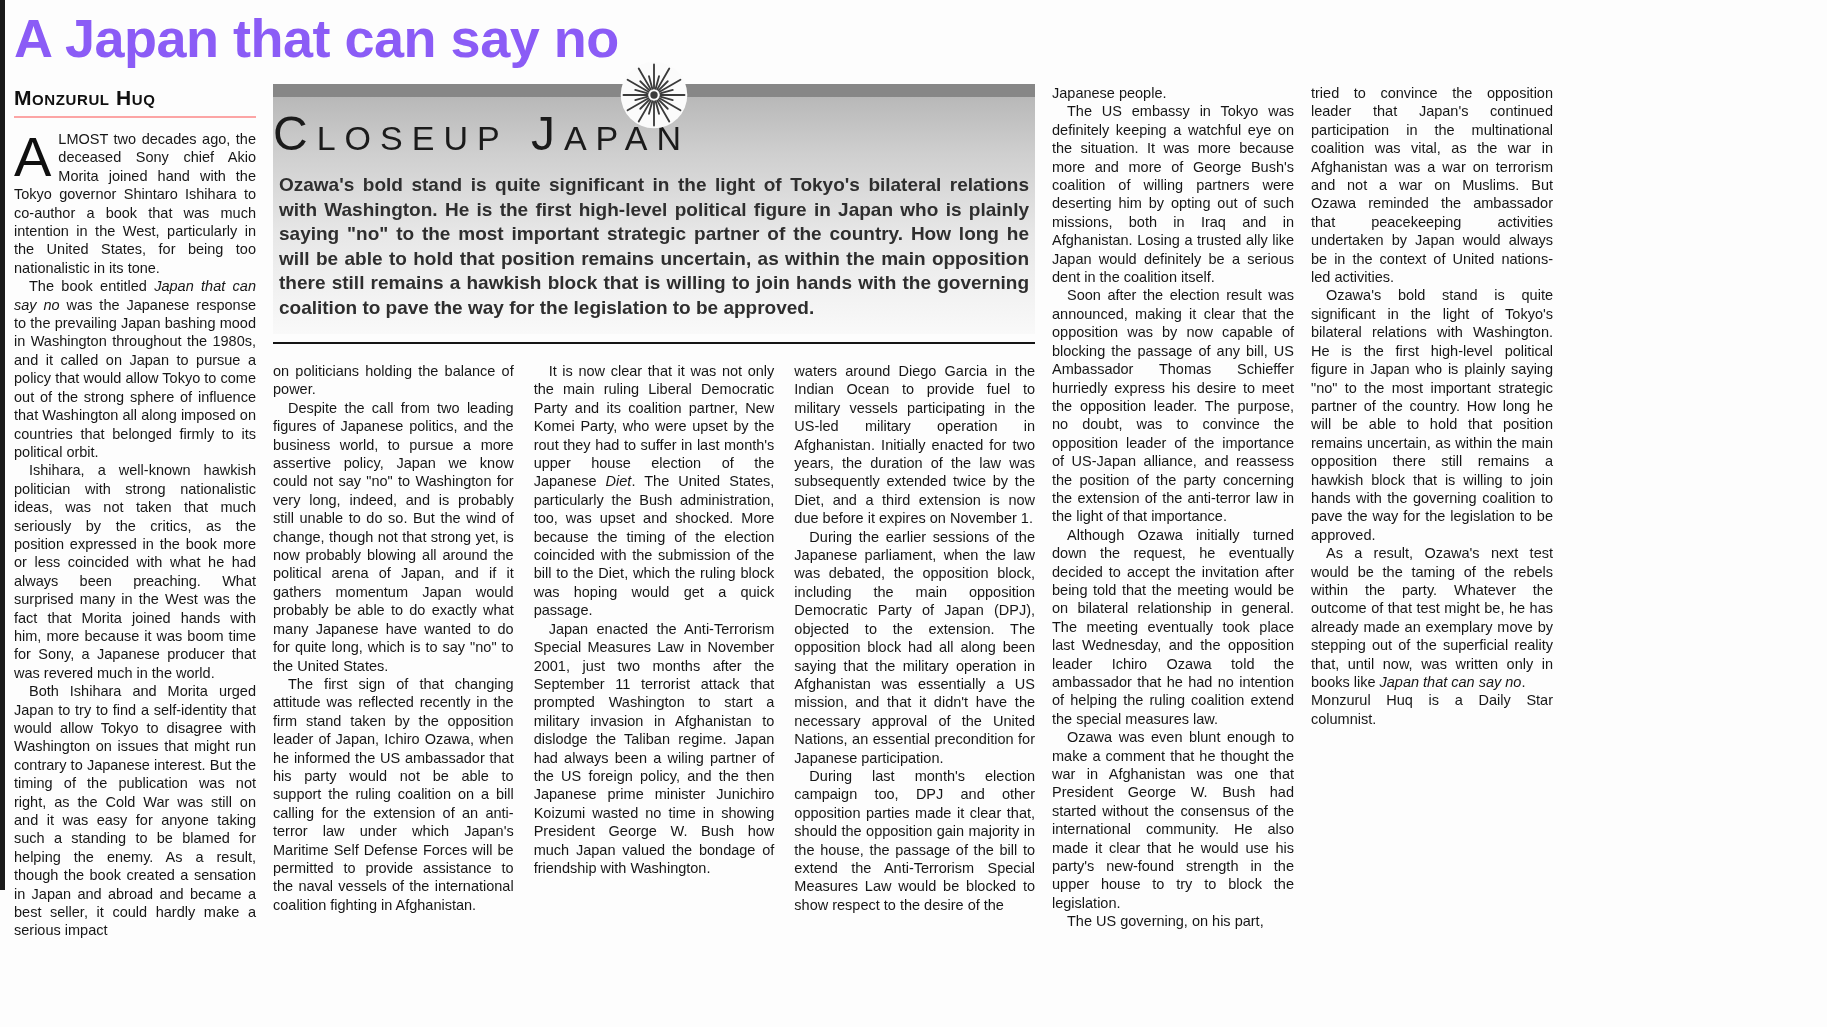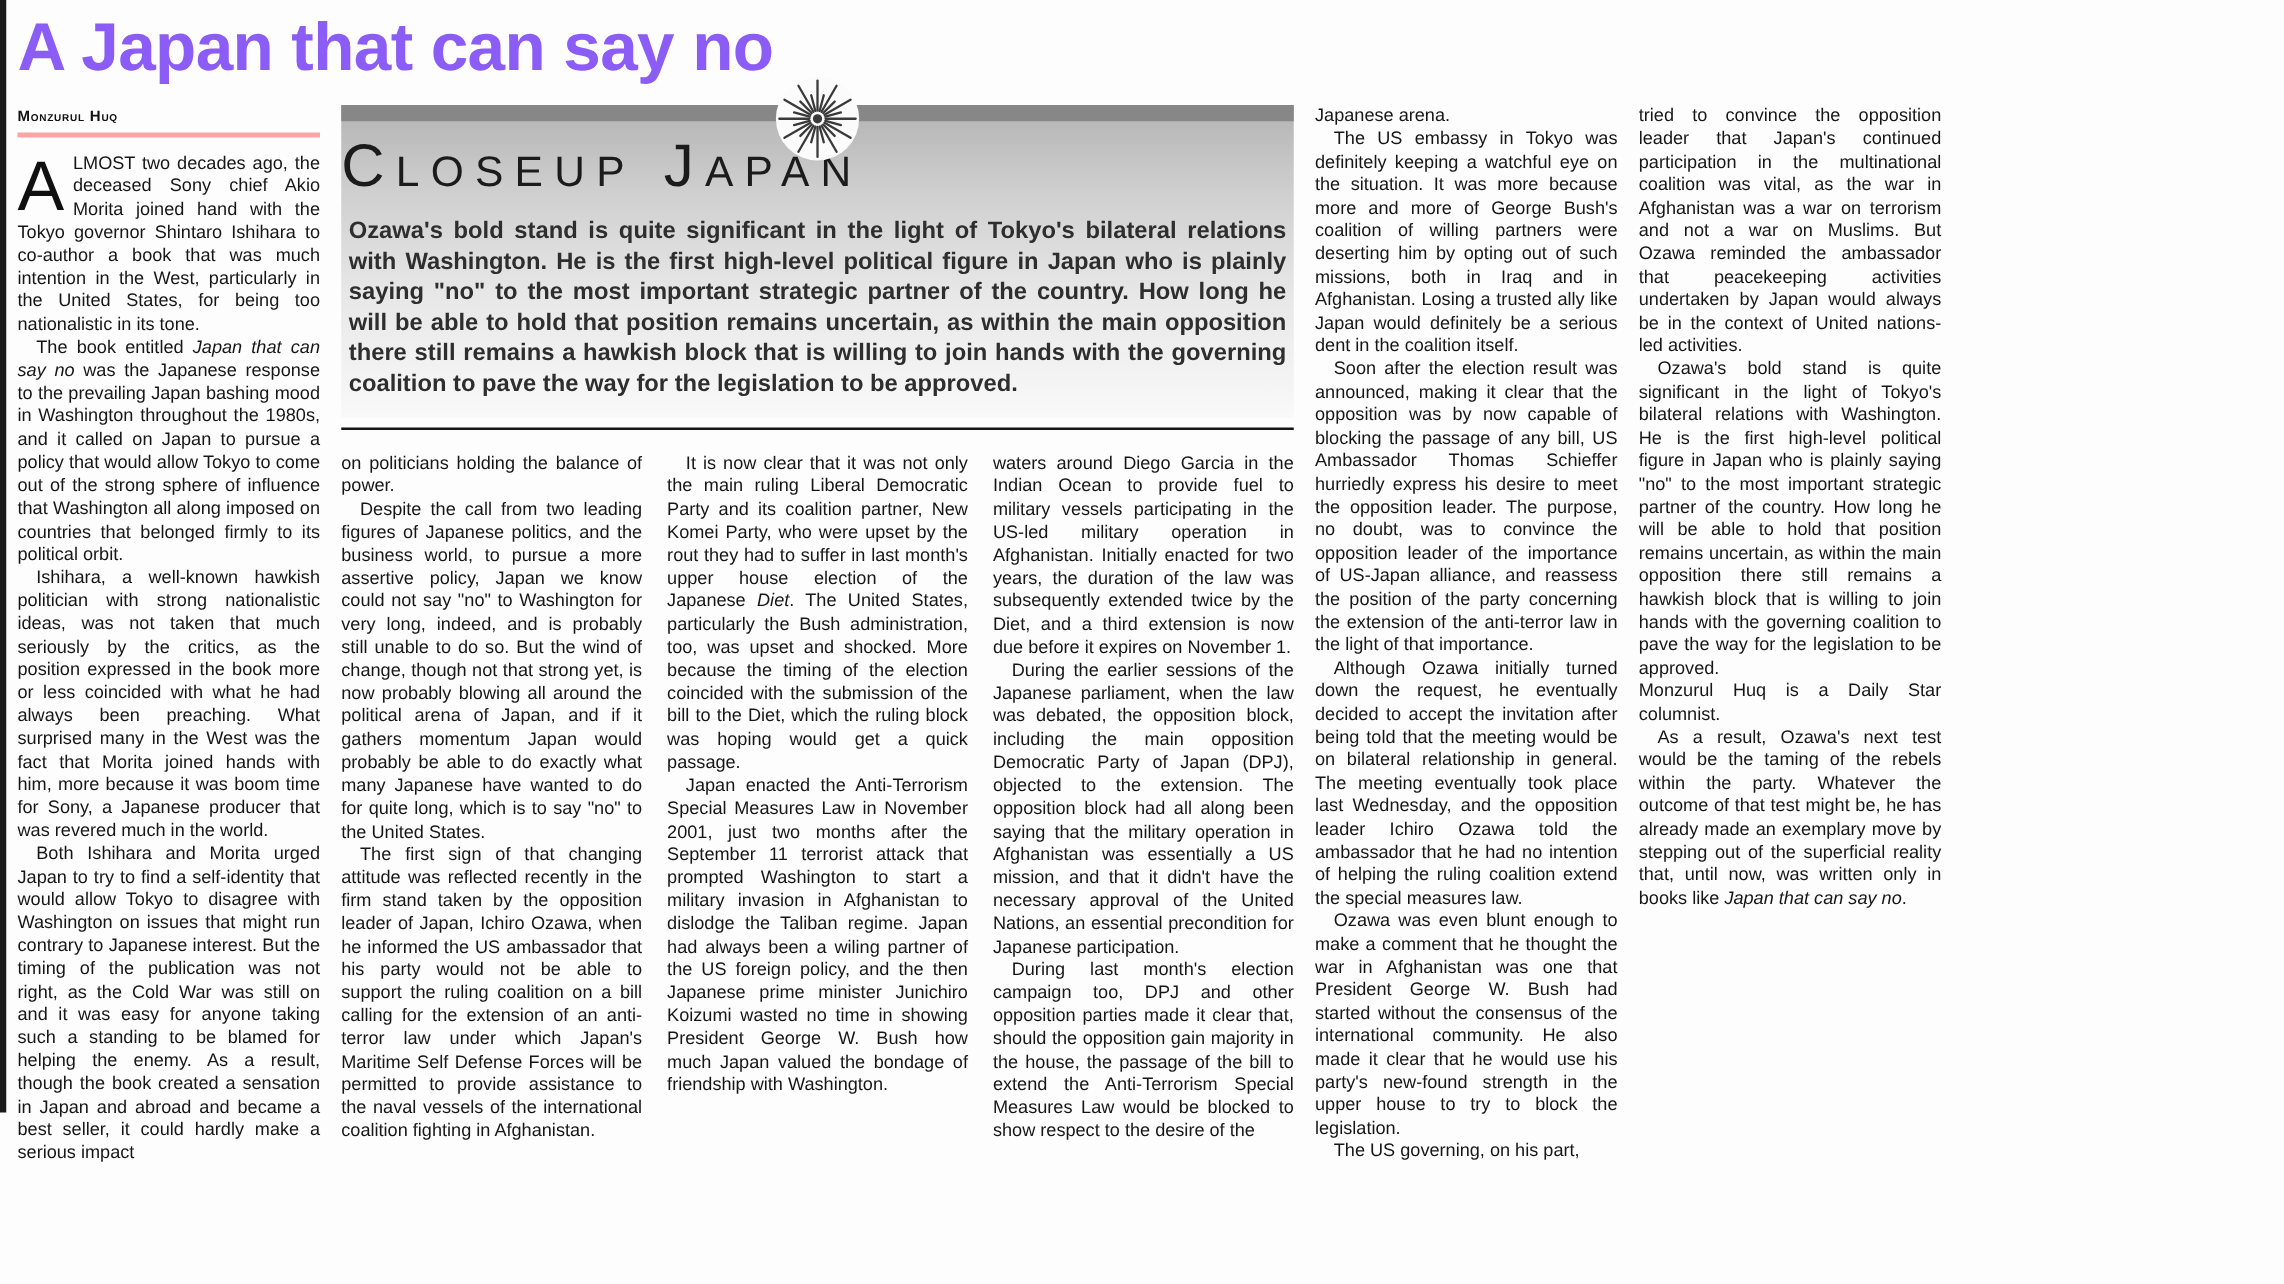--- a/index.html
+++ b/index.html
@@ -29,23 +29,23 @@
 
   p.body {
     font-size: 14.5px; line-height: 18.4px;
     text-align: justify; margin: 0; text-indent: 15px;
     color: #161616;
   }
   p.body.flush { text-indent: 0; }
   p.body i { font-style: italic; }
 
   .byline {
-    font-size: 12px; font-weight: 700; font-variant: small-caps;
+    font-size: 21px; font-weight: 700; font-variant: small-caps;
     letter-spacing: 0.6px; color: #101010;
-    padding: 2px 0 6px 0; border-bottom: 4px solid #fca5a5;
+    padding: 2px 0 6px 0; border-bottom: 2px solid #fca5a5;
     margin-bottom: 12px;
   }
   .dropcap {
     float: left; font-size: 56px; line-height: 50px;
     padding: 2px 7px 0 0; color: #101010;
   }
 
   .banner {
     position: relative;
     background: linear-gradient(180deg, #b3b3b3 0%, #cfcfcf 28%, #e7e7e7 60%, #f9f9f9 100%);
@@ -150,30 +150,30 @@
 
           <div class="col">
             <p class="body flush">waters around Diego Garcia in the Indian Ocean to provide fuel to military vessels participating in the US-led military operation in Afghanistan. Initially enacted for two years, the duration of the law was subsequently extended twice by the Diet, and a third extension is now due before it expires on November 1.</p>
             <p class="body">During the earlier sessions of the Japanese parliament, when the law was debated, the opposition block, including the main opposition Democratic Party of Japan (DPJ), objected to the extension. The opposition block had all along been saying that the military operation in Afghanistan was essentially a US mission, and that it didn't have the necessary approval of the United Nations, an essential precondition for Japanese participation.</p>
             <p class="body">During last month's election campaign too, DPJ and other opposition parties made it clear that, should the opposition gain majority in the house, the passage of the bill to extend the Anti-Terrorism Special Measures Law would be blocked to show respect to the desire of the</p>
           </div>
         </div>
       </div>
 
       <div class="col">
-        <p class="body flush">Japanese arena.</p>
+        <p class="body flush">Japanese people.</p>
         <p class="body">The US embassy in Tokyo was definitely keeping a watchful eye on the situation. It was more because more and more of George Bush's coalition of willing partners were deserting him by opting out of such missions, both in Iraq and in Afghanistan. Losing a trusted ally like Japan would definitely be a serious dent in the coalition itself.</p>
         <p class="body">Soon after the election result was announced, making it clear that the opposition was by now capable of blocking the passage of any bill, US Ambassador Thomas Schieffer hurriedly express his desire to meet the opposition leader. The purpose, no doubt, was to convince the opposition leader of the importance of US-Japan alliance, and reassess the position of the party concerning the extension of the anti-terror law in the light of that importance.</p>
         <p class="body">Although Ozawa initially turned down the request, he eventually decided to accept the invitation after being told that the meeting would be on bilateral relationship in general. The meeting eventually took place last Wednesday, and the opposition leader Ichiro Ozawa told the ambassador that he had no intention of helping the ruling coalition extend the special measures law.</p>
         <p class="body">Ozawa was even blunt enough to make a comment that he thought the war in Afghanistan was one that President George W. Bush had started without the consensus of the international community. He also made it clear that he would use his party's new-found strength in the upper house to try to block the legislation.</p>
         <p class="body">The US governing, on his part,</p>
       </div>
 
       <div class="col">
         <p class="body flush">tried to convince the opposition leader that Japan's continued participation in the multinational coalition was vital, as the war in Afghanistan was a war on terrorism and not a war on Muslims. But Ozawa reminded the ambassador that peacekeeping activities undertaken by Japan would always be in the context of United nations-led activities.</p>
         <p class="body">Ozawa's bold stand is quite significant in the light of Tokyo's bilateral relations with Washington. He is the first high-level political figure in Japan who is plainly saying "no" to the most important strategic partner of the country. How long he will be able to hold that position remains uncertain, as within the main opposition there still remains a hawkish block that is willing to join hands with the governing coalition to pave the way for the legislation to be approved.</p>
+        <p class="body">As a result, Ozawa's next test would be the taming of the rebels within the party. Whatever the outcome of that test might be, he has already made an exemplary move by stepping out of the superficial reality that, until now, was written only in books like <i>Japan that can say no</i>.</p>
         <p class="body flush footer-note">Monzurul Huq is a Daily Star columnist.</p>
-        <p class="body">As a result, Ozawa's next test would be the taming of the rebels within the party. Whatever the outcome of that test might be, he has already made an exemplary move by stepping out of the superficial reality that, until now, was written only in books like <i>Japan that can say no</i>.</p>
       </div>
 
     </div>
   </div>
 </div>
 
 </body></html>

